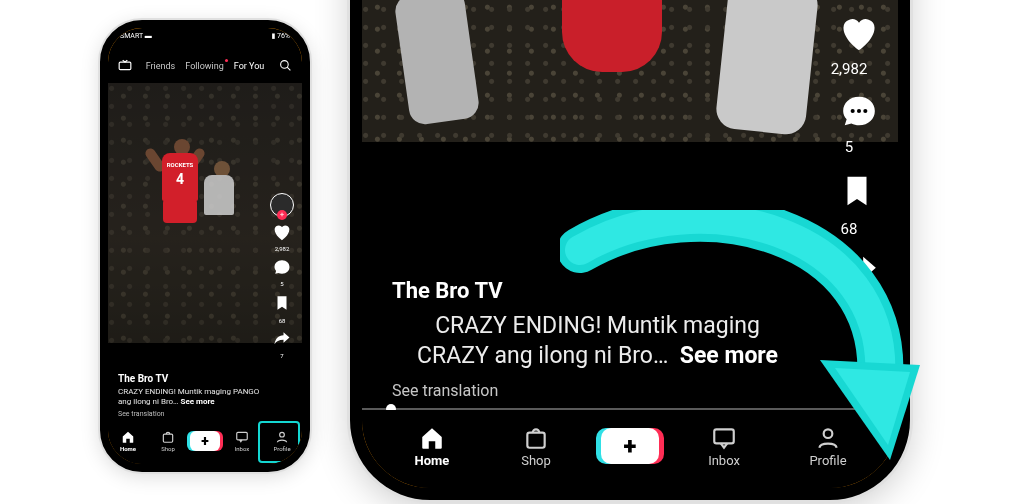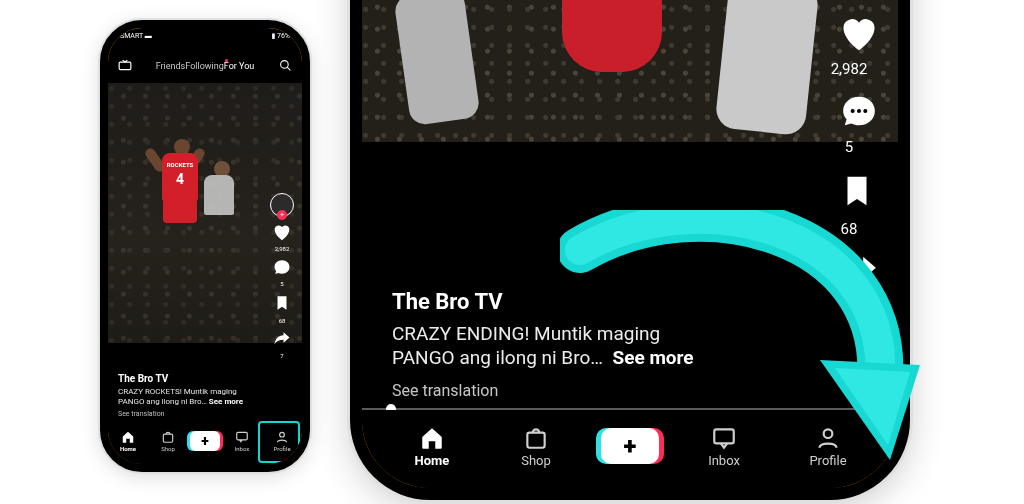--- a/index.html
+++ b/index.html
@@ -10,21 +10,21 @@
          box-shadow:0 0 0 2px #e0e0e0, 0 4px 20px rgba(0,0,0,.15);}
   .phone .screen{position:absolute;inset:0;background:#000;border-radius:34px;overflow:hidden;}
 
   
   #phone-small{left:100px;top:20px;width:210px;height:452px;}
   #phone-small .notch{position:absolute;top:0;left:50%;transform:translateX(-50%);
                       width:100px;height:18px;background:#000;border-radius:0 0 14px 14px;z-index:9;}
   #phone-small .status-bar{position:absolute;top:4px;left:0;right:0;height:14px;color:#fff;font-size:7px;
                            display:flex;justify-content:space-between;padding:0 12px;z-index:8;}
   #phone-small .top-tabs{position:absolute;top:26px;left:0;right:0;height:24px;display:flex;
-                         align-items:center;justify-content:center;color:#c9c9c9;font-size:9px;
+                         align-items:center;justify-content:center;gap:10px;color:#c9c9c9;font-size:9px;
                          z-index:7;}
   #phone-small .top-tabs .live-icon{position:absolute;left:10px;}
   #phone-small .top-tabs .search-icon{position:absolute;right:10px;}
   #phone-small .top-tabs span.active{color:#fff;font-weight:400;}
   #phone-small .top-tabs .dot::after{content:"";position:absolute;margin-left:1px;margin-top:-2px;
                                      width:3px;height:3px;background:#ff2d55;border-radius:50%;}
 
   
   #phone-small .video{position:absolute;top:55px;left:0;right:0;height:260px;
                       background:linear-gradient(180deg,#1b1a1a 0%,#2a2620 60%,#1a1814 100%);overflow:hidden;}
@@ -73,21 +73,21 @@
   #phone-big .video{position:absolute;top:0;left:0;right:0;height:390px;
                     background:linear-gradient(180deg,#28241d 0%,#2d2a22 60%,#1a1814 100%);overflow:hidden;}
 
   
   #phone-big .rail{position:absolute;right:18px;top:262px;width:62px;display:flex;flex-direction:column;
                    align-items:center;gap:14px;color:#fff;font-size:15px;z-index:6;}
   #phone-big .rail .cnt{font-size:15px;margin-top:-6px;}
 
   #phone-big .meta{position:absolute;left:30px;right:95px;bottom:88px;color:#fff;z-index:6;}
   #phone-big .meta .author{font-weight:700;font-size:22px;margin-bottom:8px;}
-  #phone-big .meta .cap{font-size:19px;line-height:1.3;color:#ececec;}
+  #phone-big .meta .cap{font-size:23px;line-height:1.3;color:#ececec;text-align:center;}
   #phone-big .meta .cap .more{color:#fff;font-weight:700;}
   #phone-big .meta .trans{font-size:16px;color:#c6c6c6;margin-top:10px;}
 
   #phone-big .progress{position:absolute;left:0;right:0;bottom:78px;height:2px;background:#5a5a5a;z-index:6;}
   #phone-big .progress .dot{position:absolute;left:24px;top:-4px;width:10px;height:10px;border-radius:50%;
                             background:#fff;}
 
   #phone-big .nav{position:absolute;left:0;right:0;bottom:0;height:78px;background:#000;
                   display:flex;justify-content:space-around;align-items:center;padding:6px 18px 12px;z-index:6;}
   #phone-big .nav .itm{font-size:13px;width:78px;gap:2px;}
@@ -180,21 +180,21 @@
         <svg width="20" height="18" viewBox="0 0 24 24">
             <path d="M14 3l8 7-8 7v-4c-6 0-10 2-12 6 1-7 5-12 12-12V3z" fill="#fff"></path>
           </svg>
       </div>
       <div class="cnt">7</div>
     </div>
 
     <div class="meta">
       <div class="author">The Bro TV</div>
       <div class="cap">
-        <span>CRAZY ROCKETS! Muntik maging PANGO ang ilong ni Bro…</span>
+        <span>CRAZY ENDING! Muntik maging PANGO ang ilong ni Bro…</span>
         <span class="more">See more</span>
       </div>
       <div class="trans">See translation</div>
     </div>
 
     <div class="nav">
       <div class="itm active">
         <svg width="16" height="14" viewBox="0 0 24 24">
             <path d="M3 11l9-8 9 8v10a1 1 0 0 1-1 1h-5v-7h-6v7H4a1 1 0 0 1-1-1z" fill="#fff"></path>
           </svg>
@@ -267,21 +267,21 @@
         <svg width="44" height="38" viewBox="0 0 24 24">
             <path d="M14 3l8 7-8 7v-4c-6 0-10 2-12 6 1-7 5-12 12-12V3z" fill="#fff"></path>
           </svg>
       </div>
     </div>
 
     <div class="meta">
       <div class="author">The Bro TV</div>
       <div class="cap">
         <span>CRAZY ENDING! Muntik maging</span><br>
-        <span>PANGO ang ilong ni Bro…</span>
+        <span>CRAZY ang ilong ni Bro…</span>
         &nbsp;<span class="more">See more</span>
       </div>
       <div class="trans">See translation</div>
     </div>
 
     <div class="progress">
       <div class="dot"></div>
     </div>
 
     <div class="nav">

